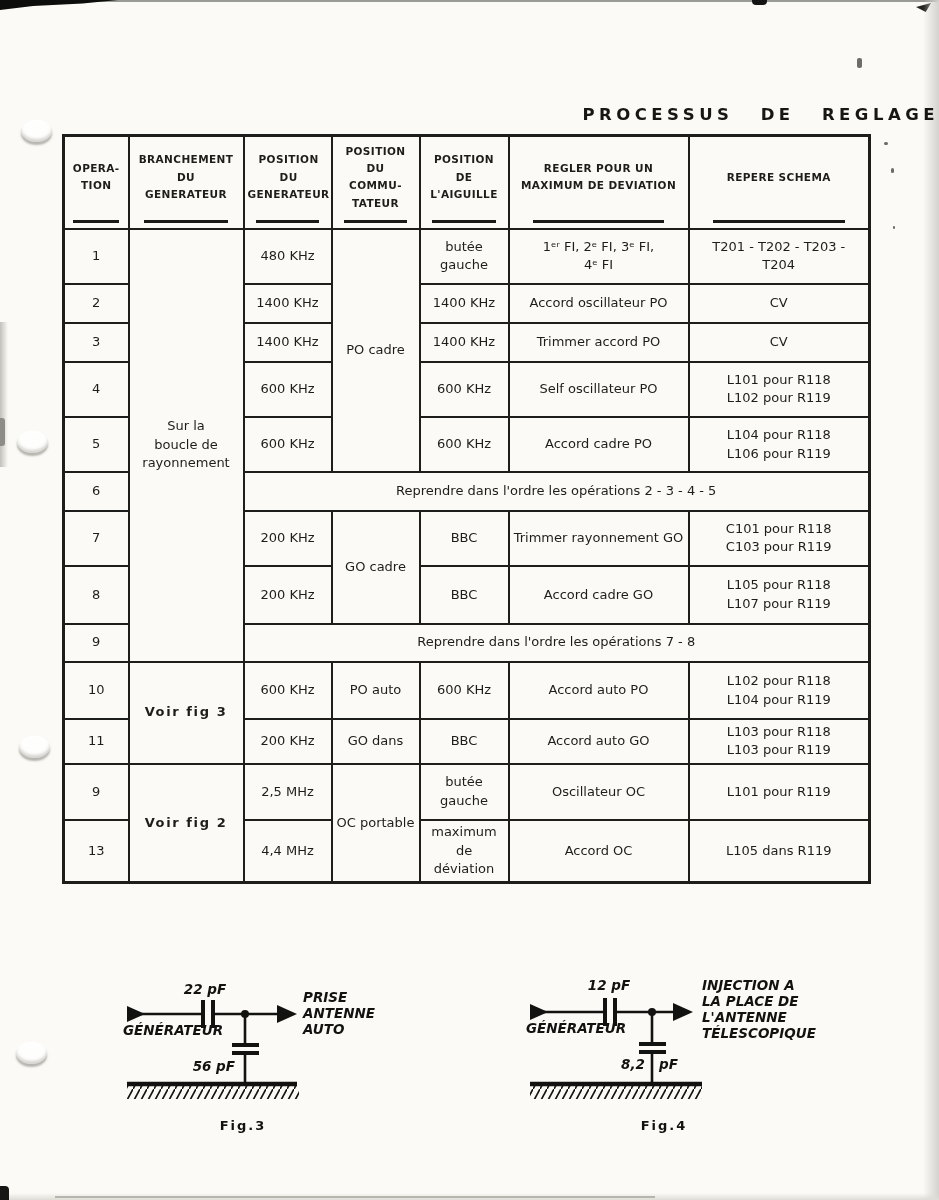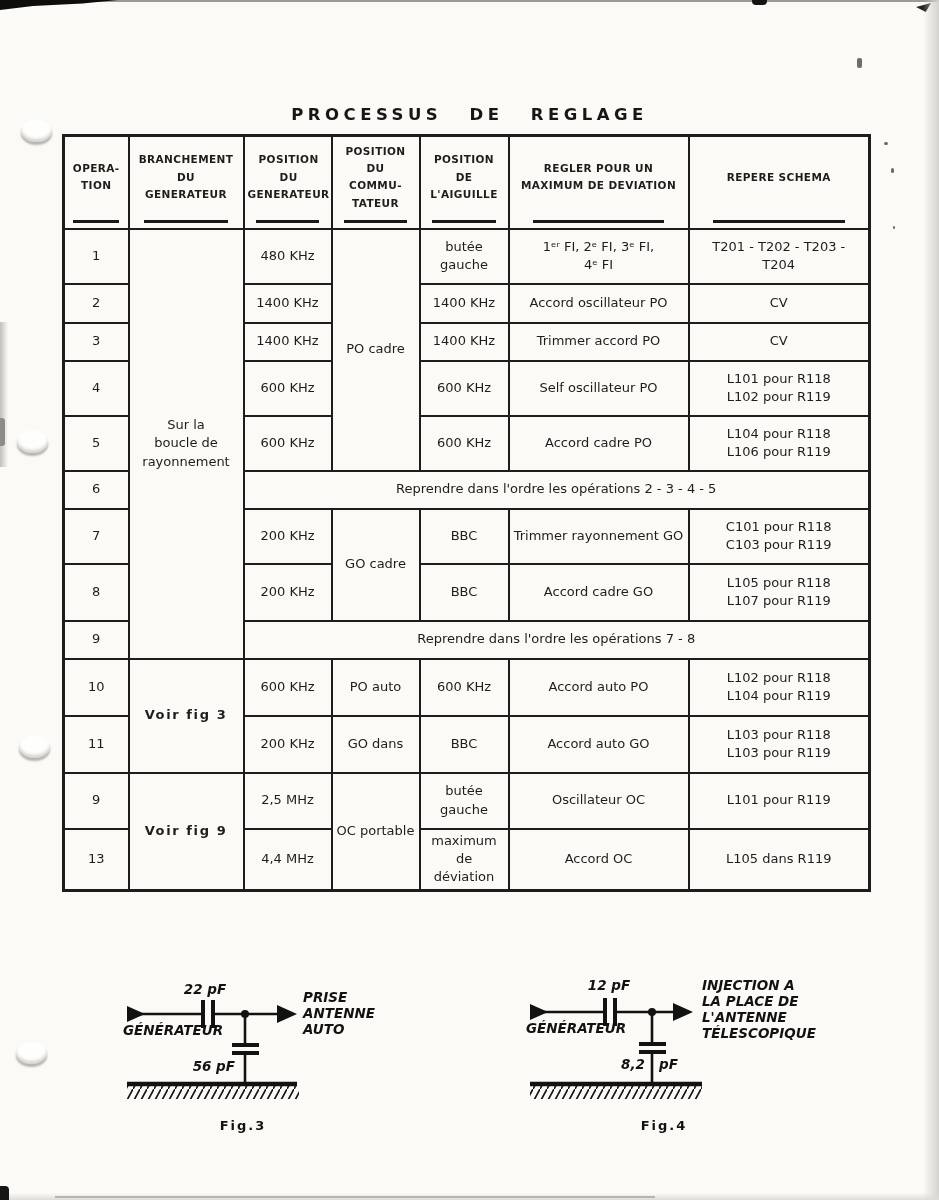--- a/index.html
+++ b/index.html
@@ -24,40 +24,40 @@
                 background:linear-gradient(rgba(227,226,221,0),#dedcd6);}
   .bottom-line{position:absolute;left:55px;top:1196px;width:600px;height:2px;background:#aaa79f;opacity:.8;}
   .corner-bl{position:absolute;left:0;top:1186px;width:9px;height:14px;background:#161614;border-radius:0 4px 0 0;}
 
   
   .hole{position:absolute;width:31px;height:22px;background:#fefefd;border-radius:50%;
         box-shadow:0 3px 2px rgba(116,114,106,.5), inset 0 -3px 3px rgba(176,174,166,.5),
                    inset 0 2px 2px rgba(255,255,255,.95);}
 
   
-  .title{position:absolute;left:0;top:105px;width:939px;text-align:center;
+  .title{position:absolute;left:0;top:105px;width:939px;text-align:right;
          font-weight:bold;font-size:16.5px;letter-spacing:4.5px;word-spacing:17px;color:#161614;}
 
   
   table.reglage{position:absolute;left:62px;top:134px;width:806px;height:750px;
                 border-collapse:collapse;table-layout:fixed;border:3px solid #1d1d1b;}
   table.reglage th,table.reglage td{border:2px solid #1d1d1b;white-space:pre-line;
                 text-align:center;vertical-align:middle;padding:2px 3px;overflow:hidden;}
   table.reglage th{position:relative;font-size:10.5px;font-weight:bold;line-height:1.65;
                 letter-spacing:.4px;padding-bottom:12px;}
   table.reglage td{font-size:13px;line-height:1.42;}
   .tht{white-space:pre-line;display:inline-block;}
   .thr{position:absolute;bottom:5px;left:13%;right:13%;height:3px;background:#1a1a18;}
   thead tr{height:93px;}
   tbody tr:nth-child(1){height:55px;} tbody tr:nth-child(2){height:39px;}
   tbody tr:nth-child(3){height:38px;} tbody tr:nth-child(4){height:55px;}
   tbody tr:nth-child(5){height:55px;} tbody tr:nth-child(6){height:38px;}
   tbody tr:nth-child(7){height:55px;} tbody tr:nth-child(8){height:57px;}
   tbody tr:nth-child(9){height:38px;} tbody tr:nth-child(10){height:57px;}
-  tbody tr:nth-child(11){height:57px;} tbody tr:nth-child(12){height:56px;}
+  tbody tr:nth-child(11){height:44px;} tbody tr:nth-child(12){height:56px;}
   tbody tr:nth-child(13){height:57px;}
   td.vtop{vertical-align:top;padding-top:15px;border-radius:12px;}
   td.aleft{text-align:left;padding-left:9px;}
   td.bcell{font-weight:bold;font-size:12px;letter-spacing:1.6px;}
 
   
   .fig{position:absolute;}
   .fig3{left:105px;top:972px;}
   .fig4{left:512px;top:972px;}
   .wire{stroke:#121210;stroke-width:2.6;fill:none;}
@@ -211,21 +211,21 @@
           <td>11</td>
           <td>200 KHz</td>
           <td>GO dans</td>
           <td>BBC</td>
           <td>Accord auto GO</td>
           <td>L103 pour R118
 L103 pour R119</td>
         </tr>
         <tr>
           <td>9</td>
-          <td rowspan="2" class="bcell">Voir fig 9</td>
+          <td rowspan="2" class="bcell">Voir fig 2</td>
           <td>2,5 MHz</td>
           <td rowspan="2" class="vtop">OC portable</td>
           <td>butée
 gauche</td>
           <td>Oscillateur OC</td>
           <td>L101 pour R119</td>
         </tr>
         <tr>
           <td>13</td>
           <td>4,4 MHz</td>

